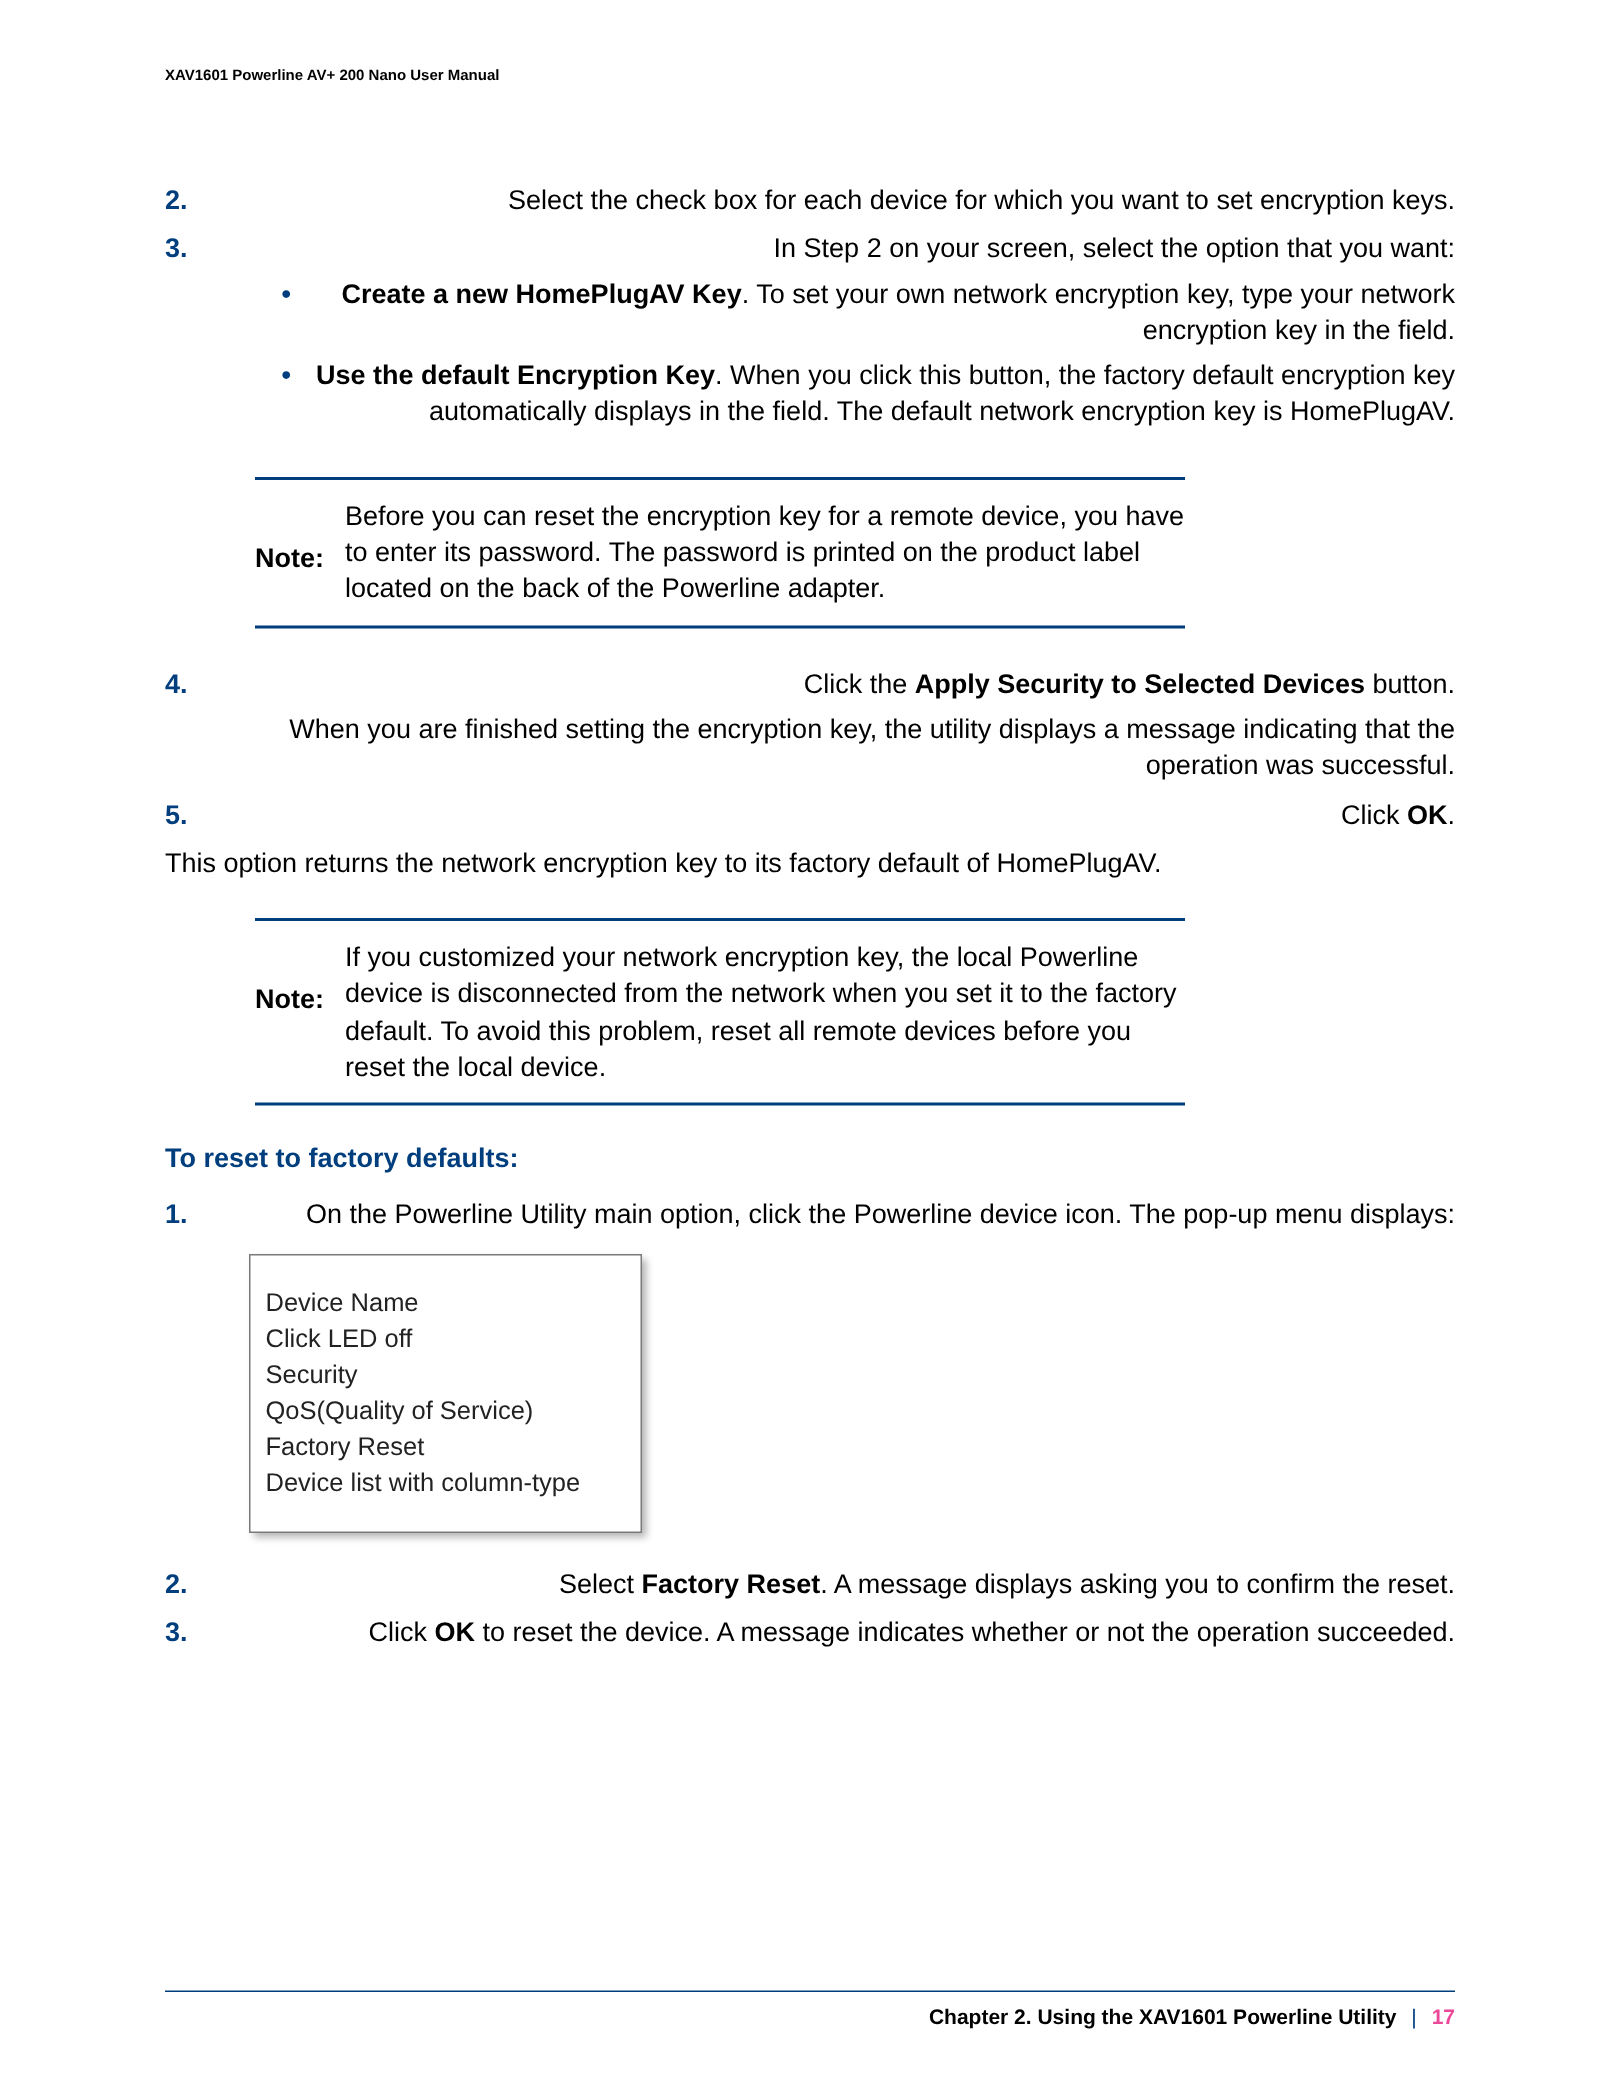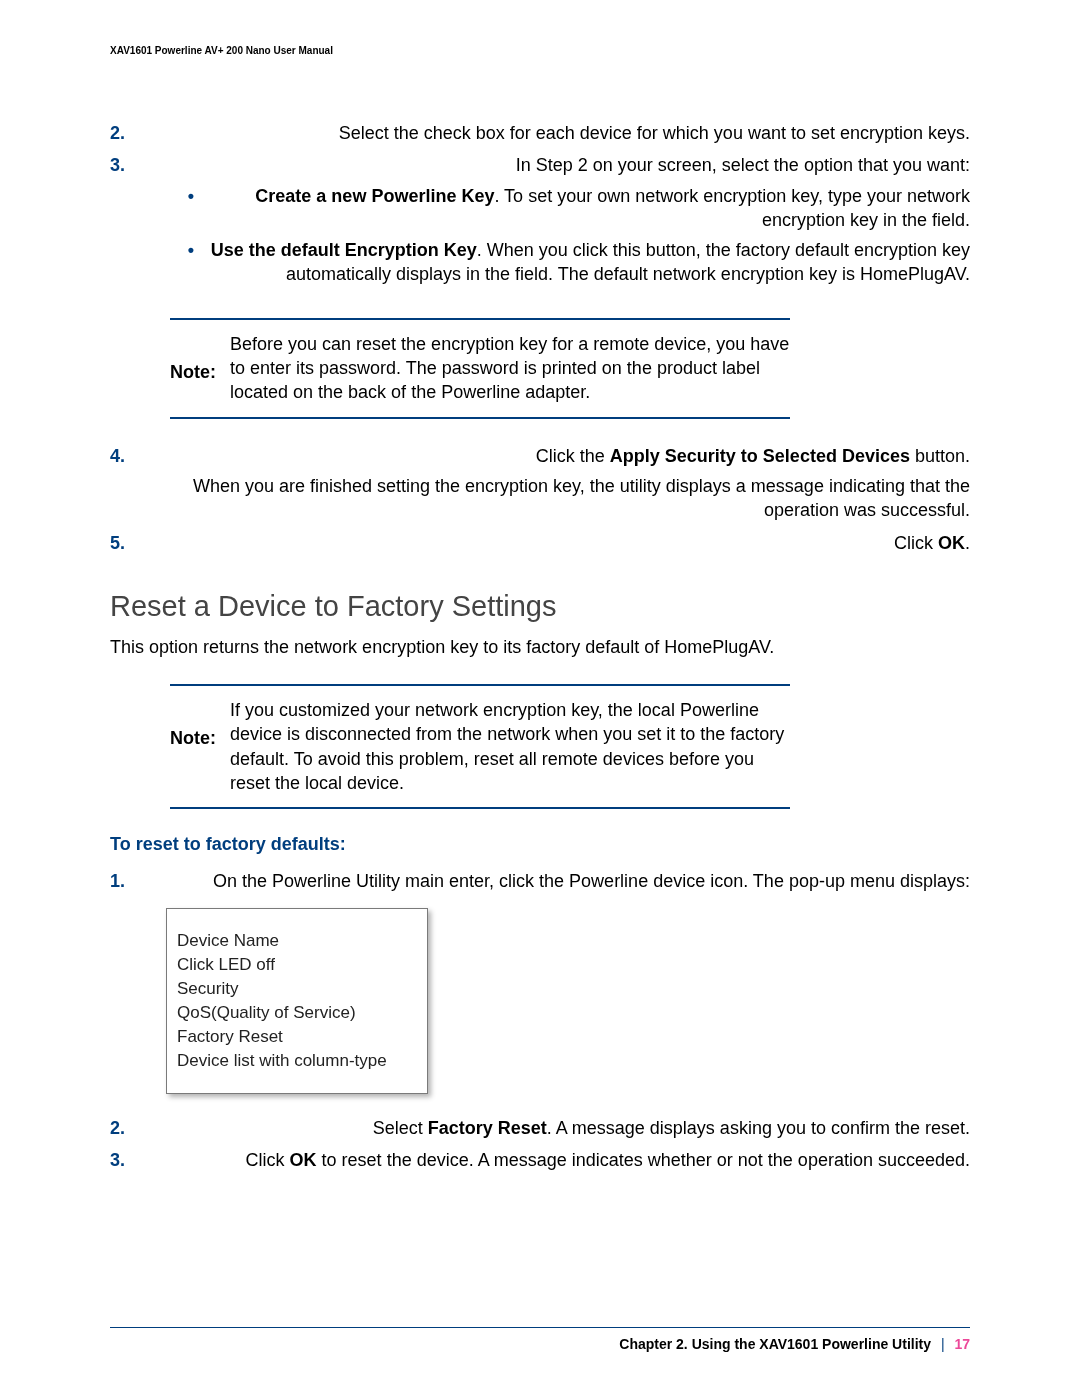--- a/index.html
+++ b/index.html
@@ -150,21 +150,21 @@
     <div class="ol-body">Select the check box for each device for which you want to set encryption keys.</div>
   </div>
 
   <div class="ol-item">
     <div class="ol-num">3.</div>
     <div class="ol-body">
       <span>In Step 2 on your screen, select the option that you want:</span>
       <div class="sub-bullet">
         <div class="dot">•</div>
         <div class="sb-body">
-          <span class="bold">Create a new Powerline Key</span><span>. To set your own network encryption key, type your network encryption key in the field.</span>
+          <span class="bold">Create a new HomePlugAV Key</span><span>. To set your own network encryption key, type your network encryption key in the field.</span>
         </div>
       </div>
       <div class="sub-bullet">
         <div class="dot">•</div>
         <div class="sb-body">
           <span class="bold">Use the default Encryption Key</span><span>. When you click this button, the factory default encryption key automatically displays in the field. The default network encryption key is HomePlugAV.</span>
         </div>
       </div>
     </div>
   </div>
@@ -187,37 +187,36 @@
     </div>
   </div>
 
   <div class="ol-item">
     <div class="ol-num">5.</div>
     <div class="ol-body">
       <span>Click </span><span class="bold">OK</span><span>.</span>
     </div>
   </div>
 
-  <h2 class="section">Reset a Device to Factory Settings</h2>
   <p class="para">This option returns the network encryption key to its factory default of HomePlugAV.</p>
 
   <div class="note-box">
     <hr class="note-hr-top">
     <div class="note-row">
       <div class="note-label">Note:</div>
       <div class="note-text">If you customized your network encryption key, the local Powerline device is disconnected from the network when you set it to the factory default. To avoid this problem, reset all remote devices before you reset the local device.</div>
     </div>
     <hr class="note-hr-bot">
   </div>
 
   <div class="subhead">To reset to factory defaults:</div>
 
   <div class="ol-item">
     <div class="ol-num">1.</div>
-    <div class="ol-body">On the Powerline Utility main enter, click the Powerline device icon. The pop-up menu displays:</div>
+    <div class="ol-body">On the Powerline Utility main option, click the Powerline device icon. The pop-up menu displays:</div>
   </div>
 
   <div class="popup-menu">
     <div class="mi">Device Name</div>
     <div class="mi">Click LED off</div>
     <div class="mi">Security</div>
     <div class="mi">QoS(Quality of Service)</div>
     <div class="mi">Factory Reset</div>
     <div class="mi">Device list with column-type</div>
   </div>

